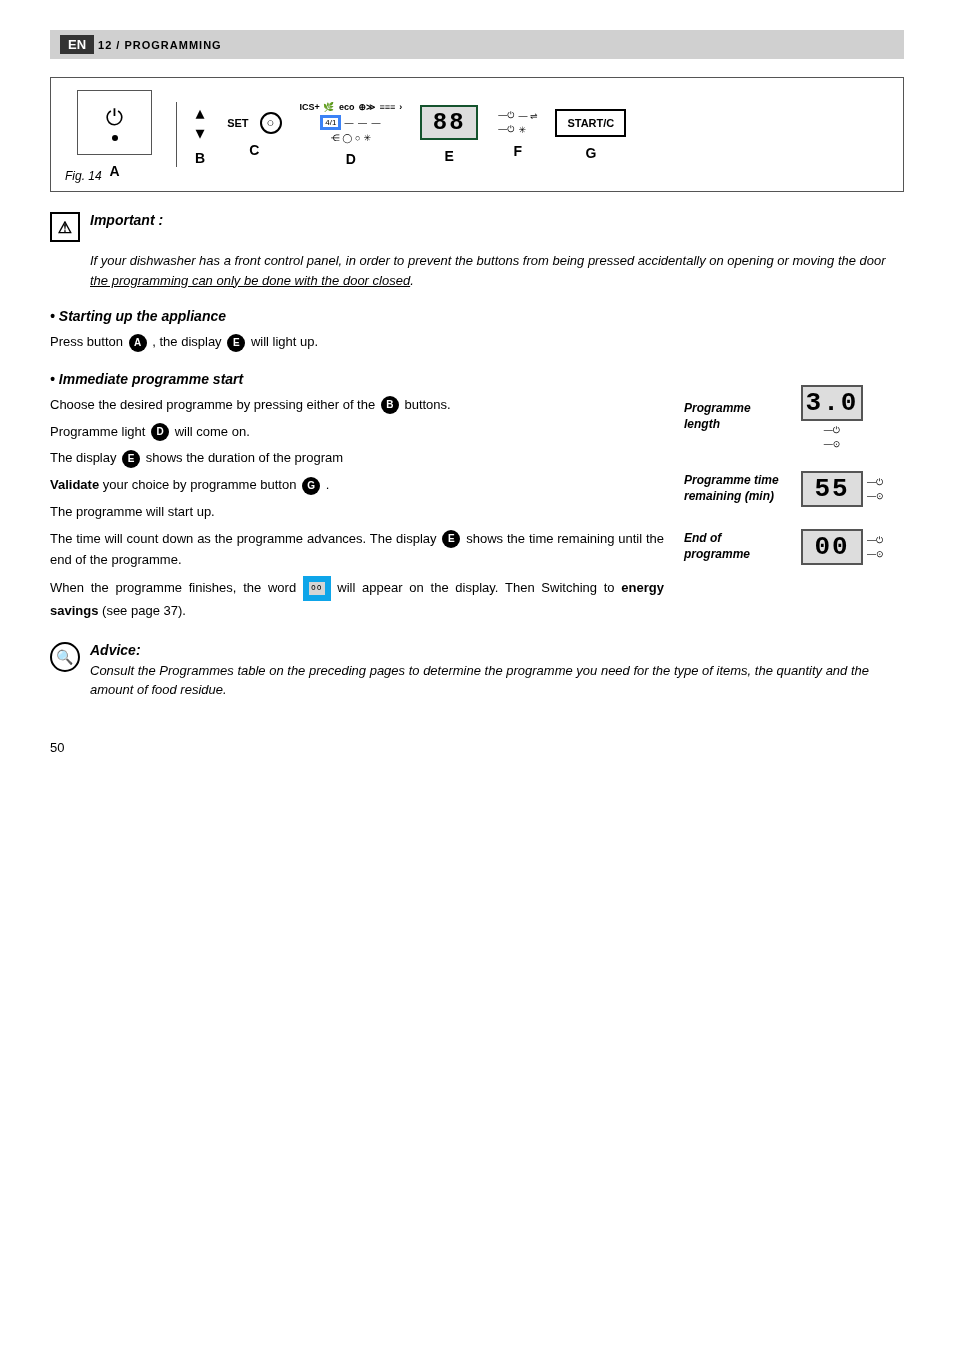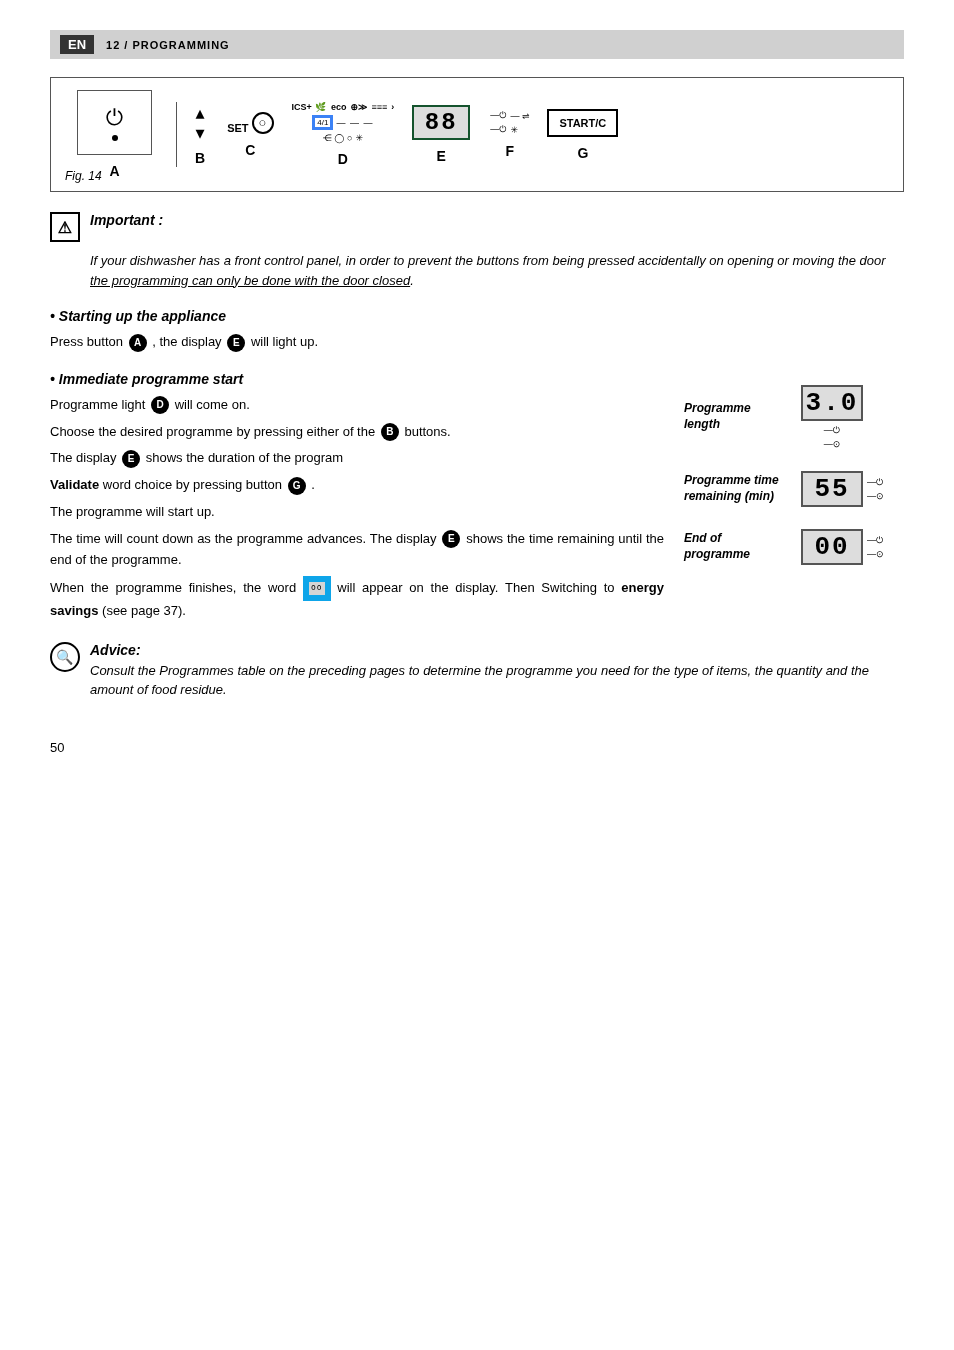--- a/index.html
+++ b/index.html
@@ -19,21 +19,21 @@
       position: relative;
     }
 
     
     .header-bar {
       display: flex;
       align-items: center;
       background: #d0d0d0;
       padding: 5px 10px;
       margin-bottom: 18px;
-      gap: 12px;
+      gap: 4px;
     }
     .header-en {
       background: #333;
       color: #fff;
       font-weight: bold;
       font-size: 13px;
       padding: 2px 8px;
     }
     .header-title {
       font-weight: bold;
@@ -239,21 +239,21 @@
 
     <div class="panel-item" style="margin:0 12px;">
       <div style="display:flex;flex-direction:column;align-items:center;gap:2px;">
         <span style="font-size:18px;line-height:1;">▴</span>
         <span style="font-size:18px;line-height:1;">▾</span>
       </div>
       <span class="panel-label">B</span>
     </div>
 
     <div class="panel-item" style="margin:0 10px;">
-      <div style="display:flex;align-items:flex-end;gap:3px;">
+      <div style="display:flex;align-items:center;gap:11px;">
         <span style="font-size:11px;font-weight:bold;">SET</span>
         <div style="width:22px;height:22px;border:2px solid #000;border-radius:50%;display:flex;align-items:center;justify-content:center;font-size:13px;">○</div>
       </div>
       <span class="panel-label">C</span>
     </div>
 
     <div class="panel-item" style="margin:0 8px;">
       <div style="display:flex;flex-direction:column;align-items:center;gap:3px;">
 
         <div style="display:flex;align-items:center;gap:4px;font-size:9px;font-weight:bold;">
@@ -367,40 +367,40 @@
           <div class="display-value" style="font-size:26px;font-family:'Courier New',monospace;border:2px solid #555;background:#ddd;width:62px;height:36px;display:flex;align-items:center;justify-content:center;letter-spacing:2px;font-weight:bold;">00</div>
           <div style="display:flex;flex-direction:column;gap:3px;font-size:9px;">
             <span>—⏻</span>
             <span>—⊙</span>
           </div>
         </div>
       </div>
     </div>
 
     <p class="content-text">
+      <span>Choose the desired programme by pressing either of the</span>
+      <span class="badge">B</span>
+      <span>buttons.</span>
+    </p>
+
+    <p class="content-text">
       <span>Programme light</span>
       <span class="badge">D</span>
       <span>will come on.</span>
     </p>
 
     <p class="content-text">
-      <span>Choose the desired programme by pressing either of the</span>
-      <span class="badge">B</span>
-      <span>buttons.</span>
-    </p>
-
-    <p class="content-text">
       <span>The display</span>
       <span class="badge">E</span>
       <span>shows the duration of the program</span>
     </p>
 
     <p class="content-text">
       <strong>Validate</strong>
-      <span>word choice by pressing button</span>
+      <span>your choice by programme button</span>
       <span class="badge">G</span>
       <span>.</span>
     </p>
 
     <p class="content-text">The programme will start up.</p>
 
     <p class="content-text">
       <span>The time will count down as the programme advances. The display</span>
       <span class="badge">E</span>
       <span>shows the time remaining until the end of the programme.</span>

